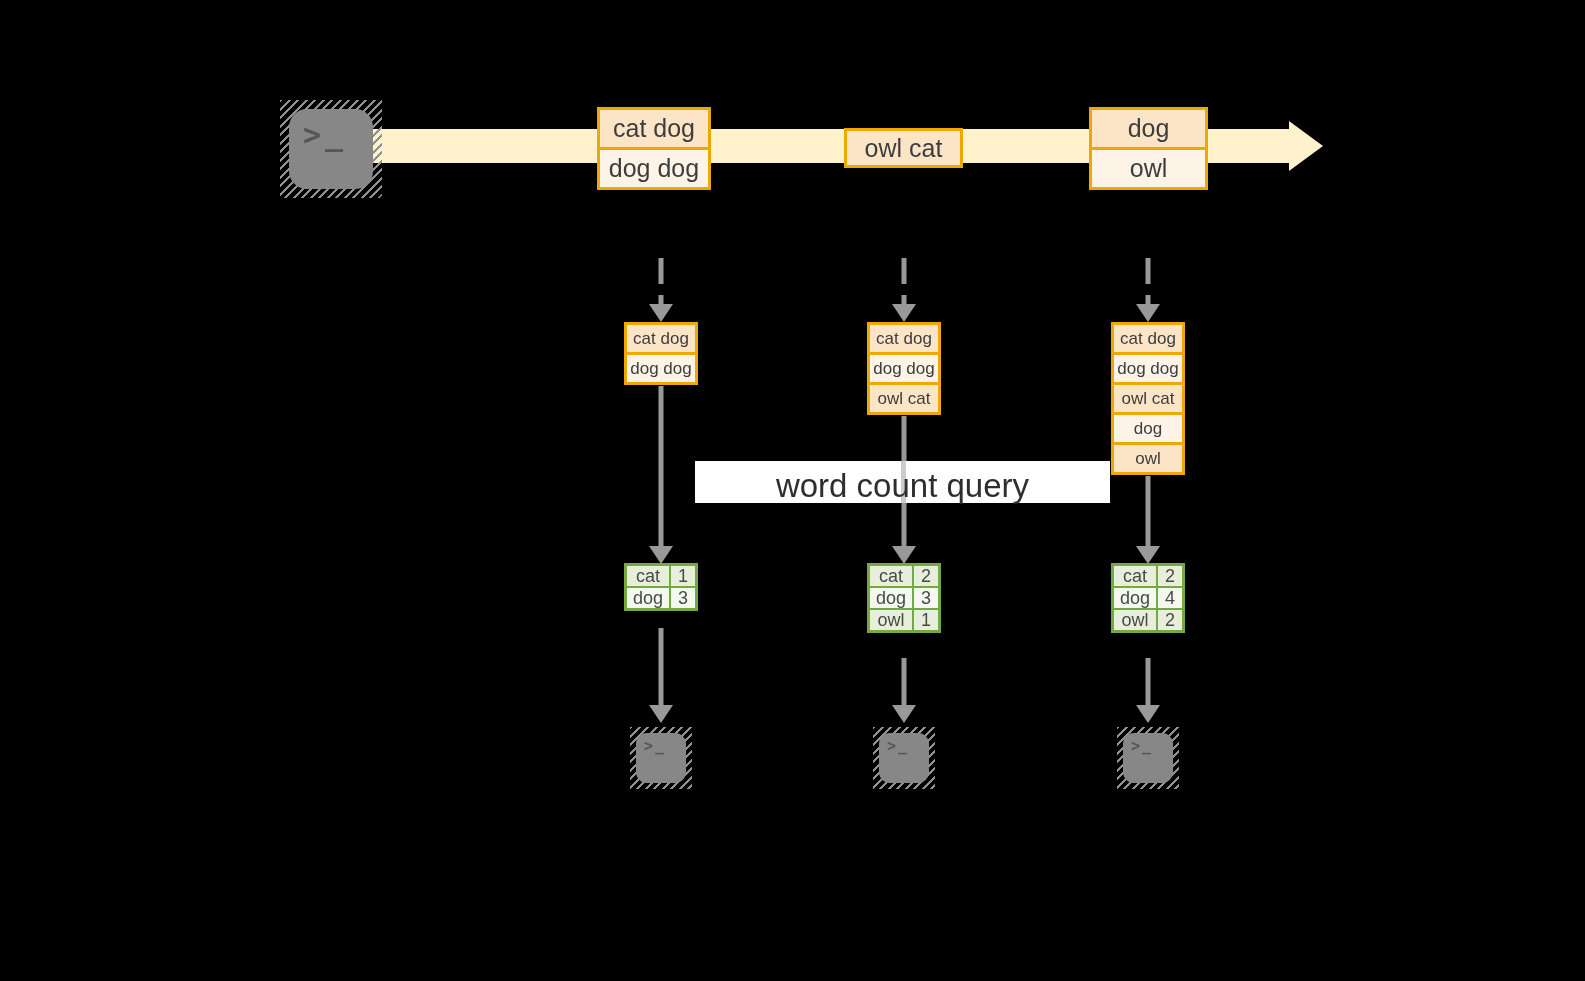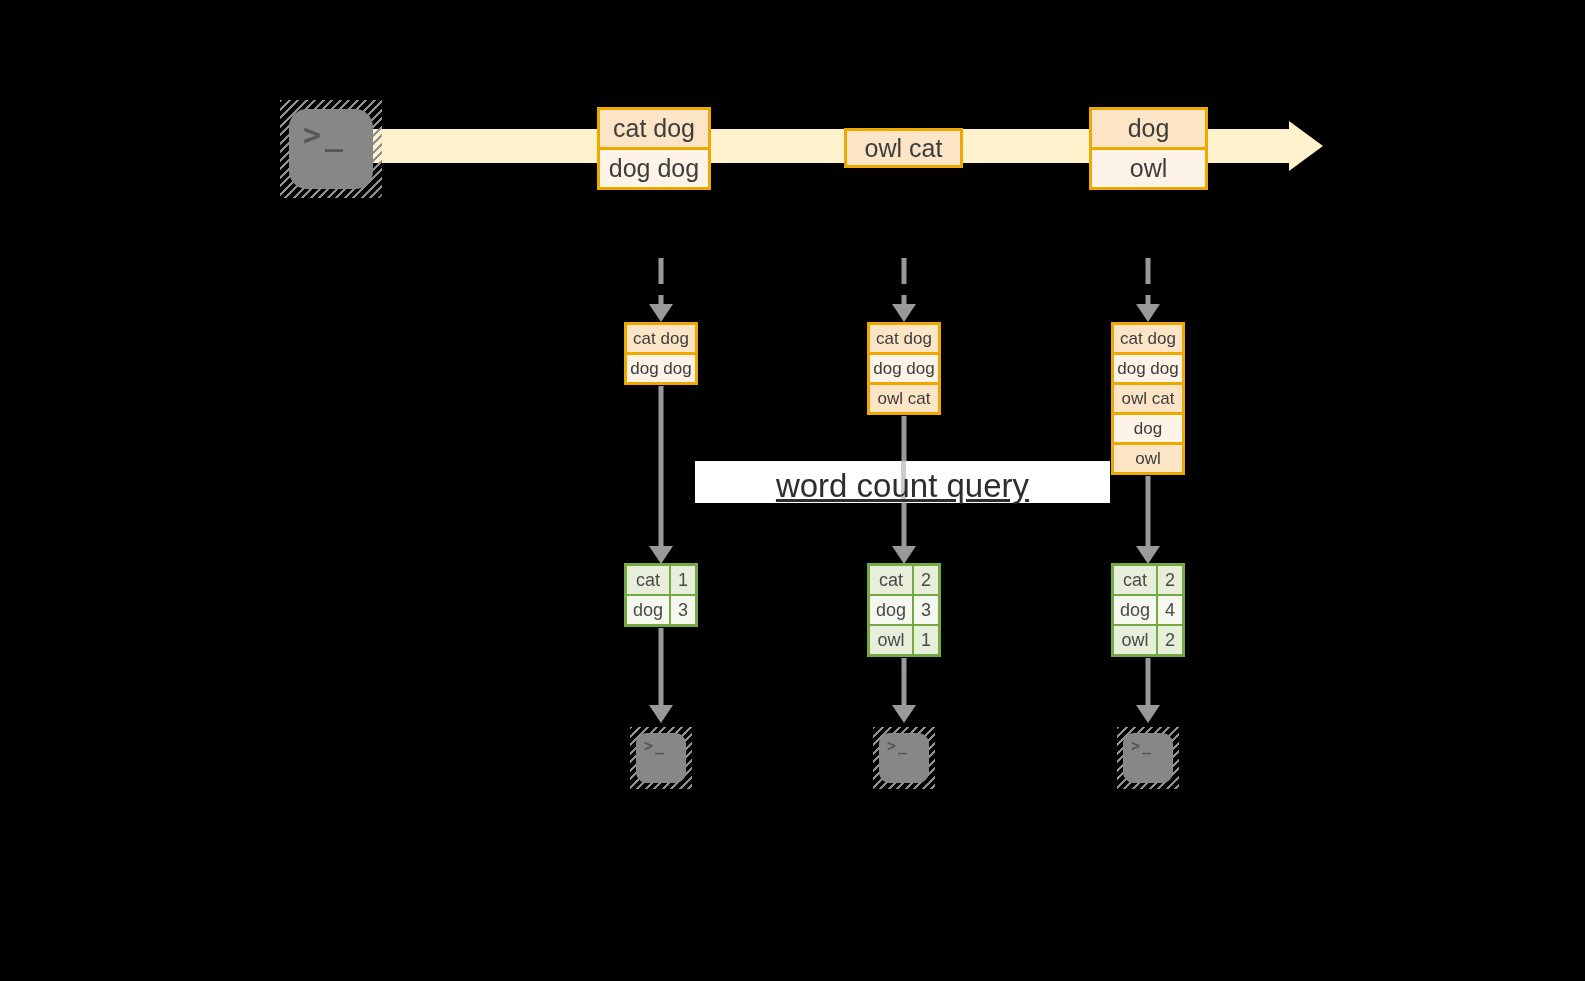--- a/index.html
+++ b/index.html
@@ -22,26 +22,26 @@
   .ocell.peach{background:var(--cell-peach,#fce5c7);}
   .ocell.cream{background:var(--cell-cream,#fdf3e6);text-align:right;}
   .cell-big{height:37px;font-size:25px;}
   .cell-big2{height:34px;font-size:25px;}
   .cell-small{height:27px;font-size:17px;}
 
   
   .query-band{position:absolute;left:695px;top:461px;width:415px;height:42px;background:var(--query-bg,#fff);}
   .band-line{position:absolute;left:901px;top:461px;width:5px;height:42px;background:#cccccc;}
   .query-text{position:absolute;left:695px;top:461px;width:415px;height:50px;
-    display:flex;align-items:center;justify-content:center;font-size:33px;color:#2e2e2e;text-decoration:underline;}
+    display:flex;align-items:center;justify-content:center;font-size:33px;color:#2e2e2e;}
 
   
   .gtable{position:absolute;display:grid;grid-template-columns:42px 24px;gap:2px;padding:3px;
     background:var(--table-border,#74a943);box-sizing:content-box;}
-  .gcell{height:28px;display:flex;align-items:center;justify-content:center;font-size:18px;color:#4a4a4a;}
+  .gcell{height:20px;display:flex;align-items:center;justify-content:center;font-size:18px;color:#4a4a4a;}
   .g-green{background:var(--table-cell-green,#e7efda);}
   .g-light{background:var(--table-cell-light,#f4f8ee);}
 
   
   .terminal{position:absolute;background:repeating-linear-gradient(135deg,#909090 0 2px,transparent 2px 6px);}
   .t-body{position:absolute;background:var(--icon-gray,#878787);}
   .t-big .t-body{inset:9px;border-radius:18px;}
   .t-small .t-body{inset:6px;border-radius:11px;}
   .t-glyph{position:absolute;font-weight:bold;color:#565656;font-family:"DejaVu Sans Mono","Liberation Mono",monospace;}
   .t-big .t-glyph{left:14px;top:8px;font-size:30px;letter-spacing:4px;}

